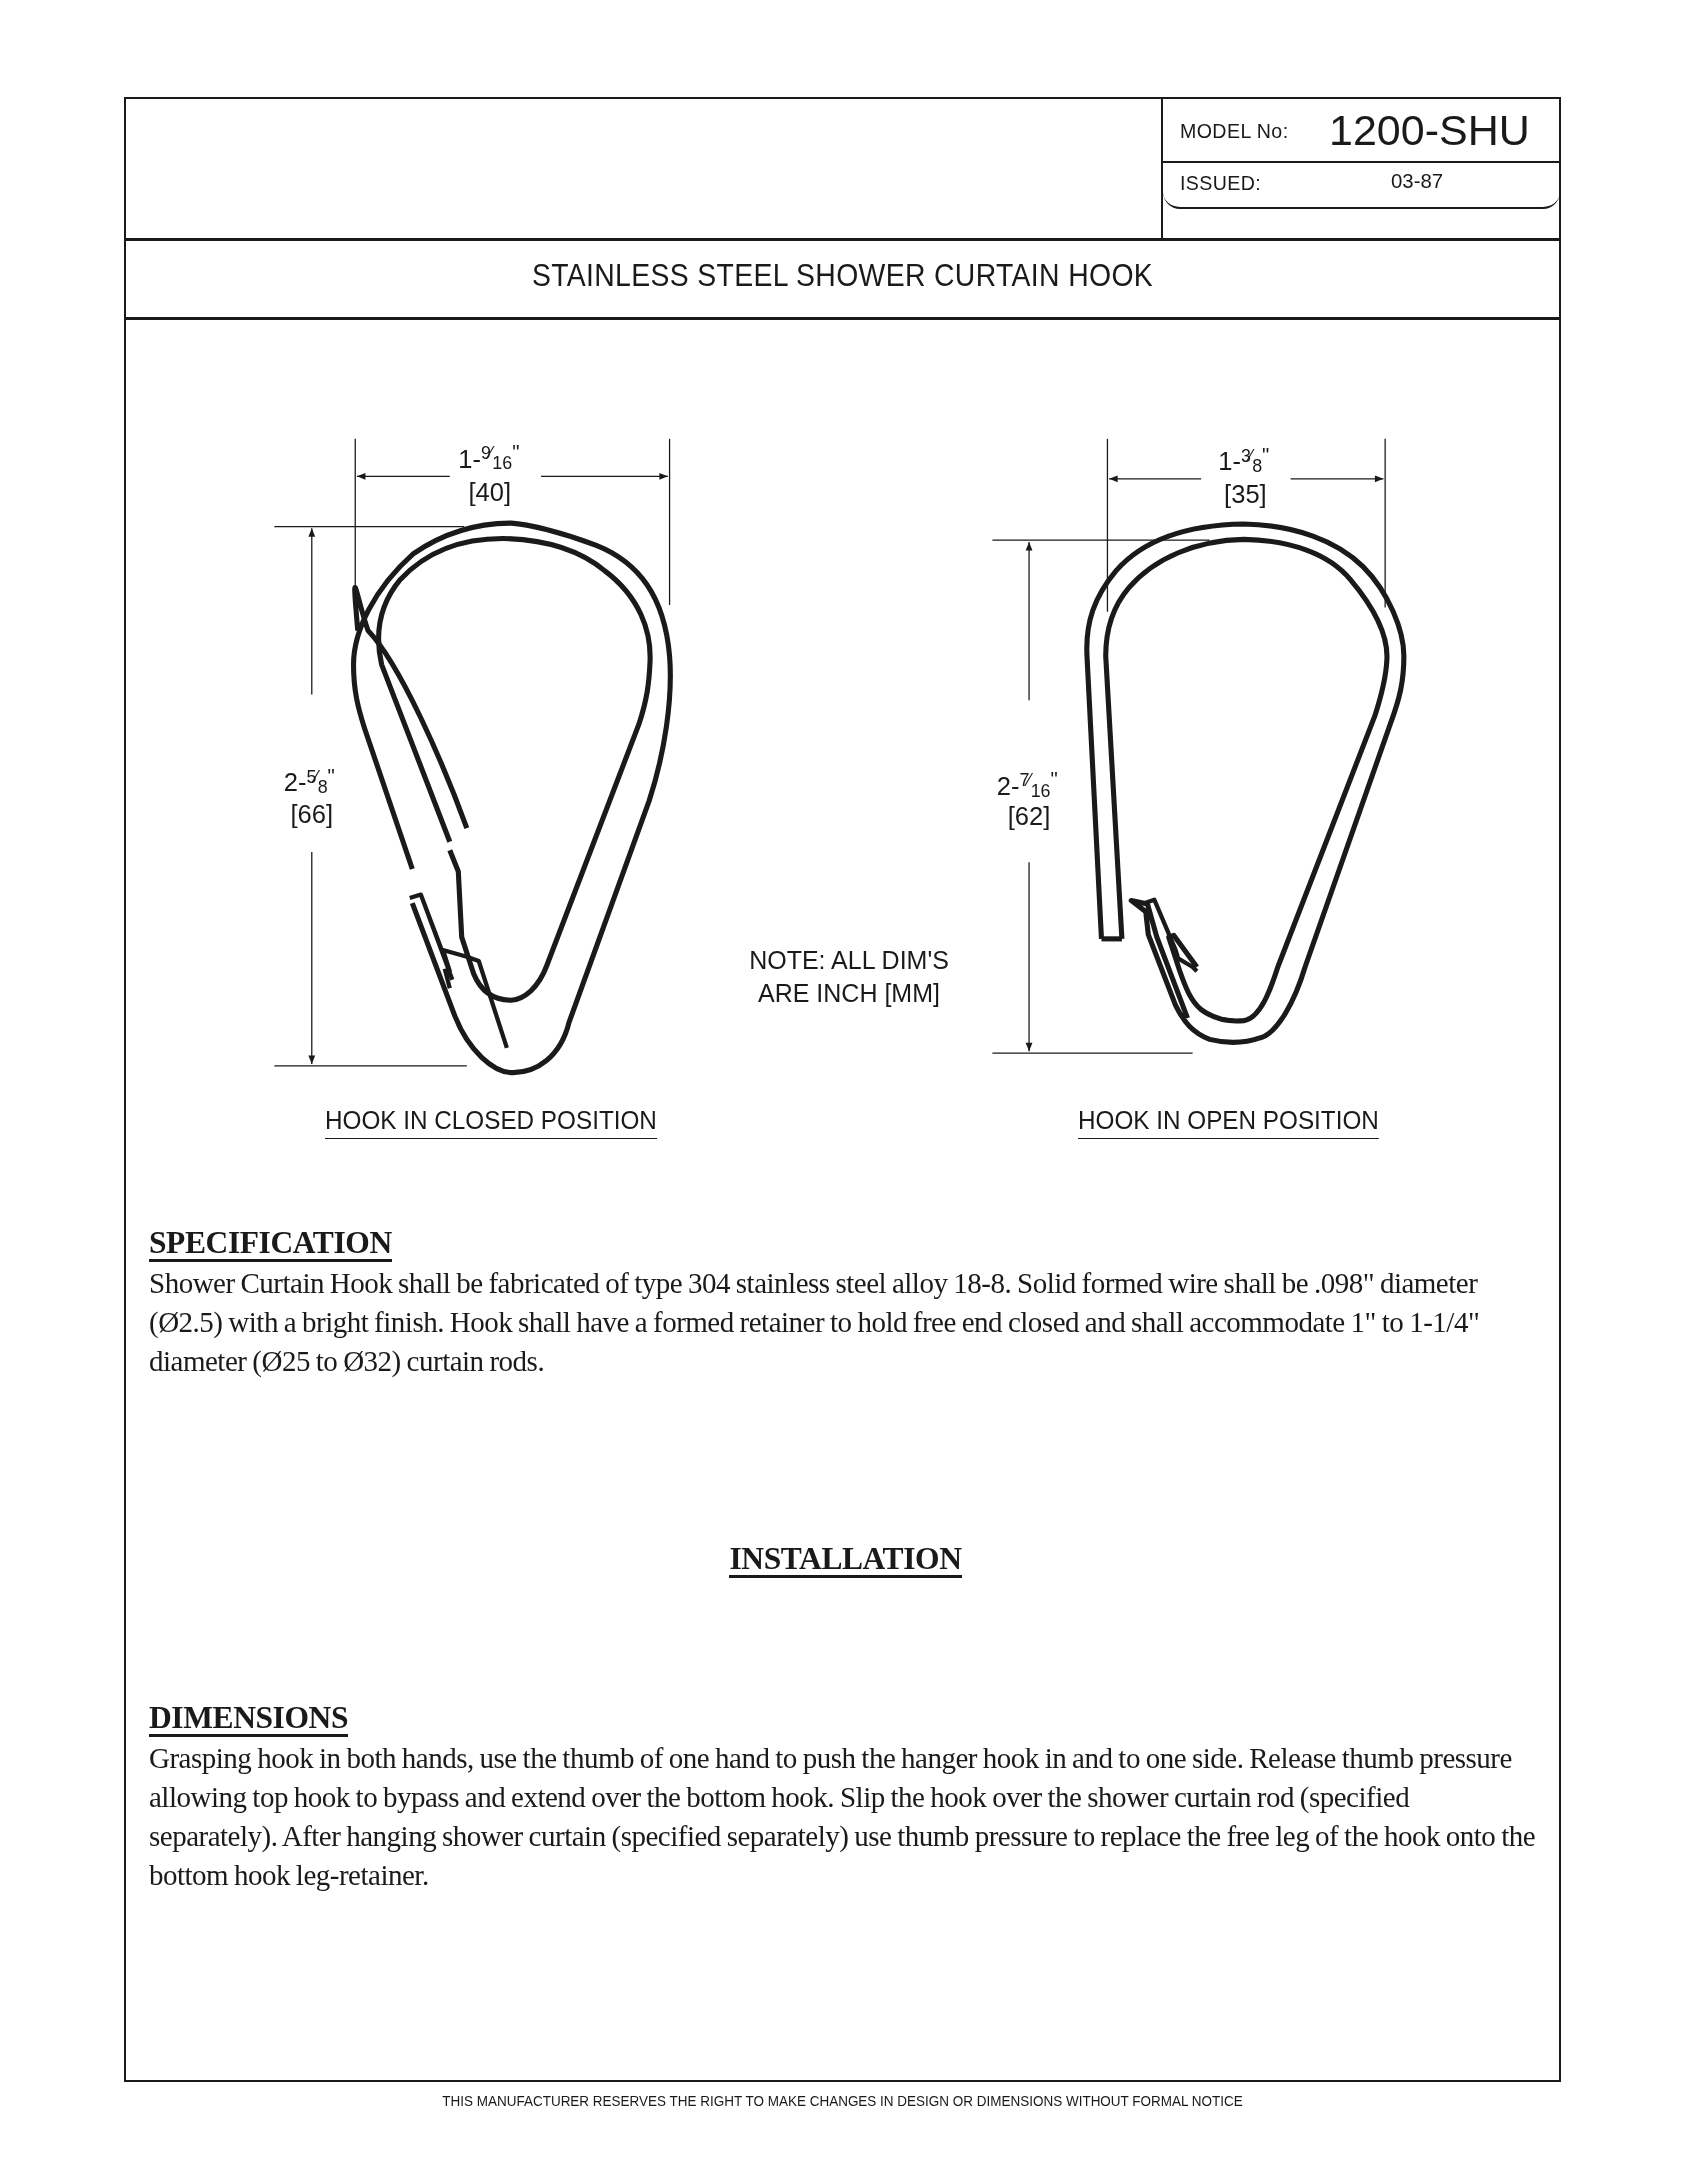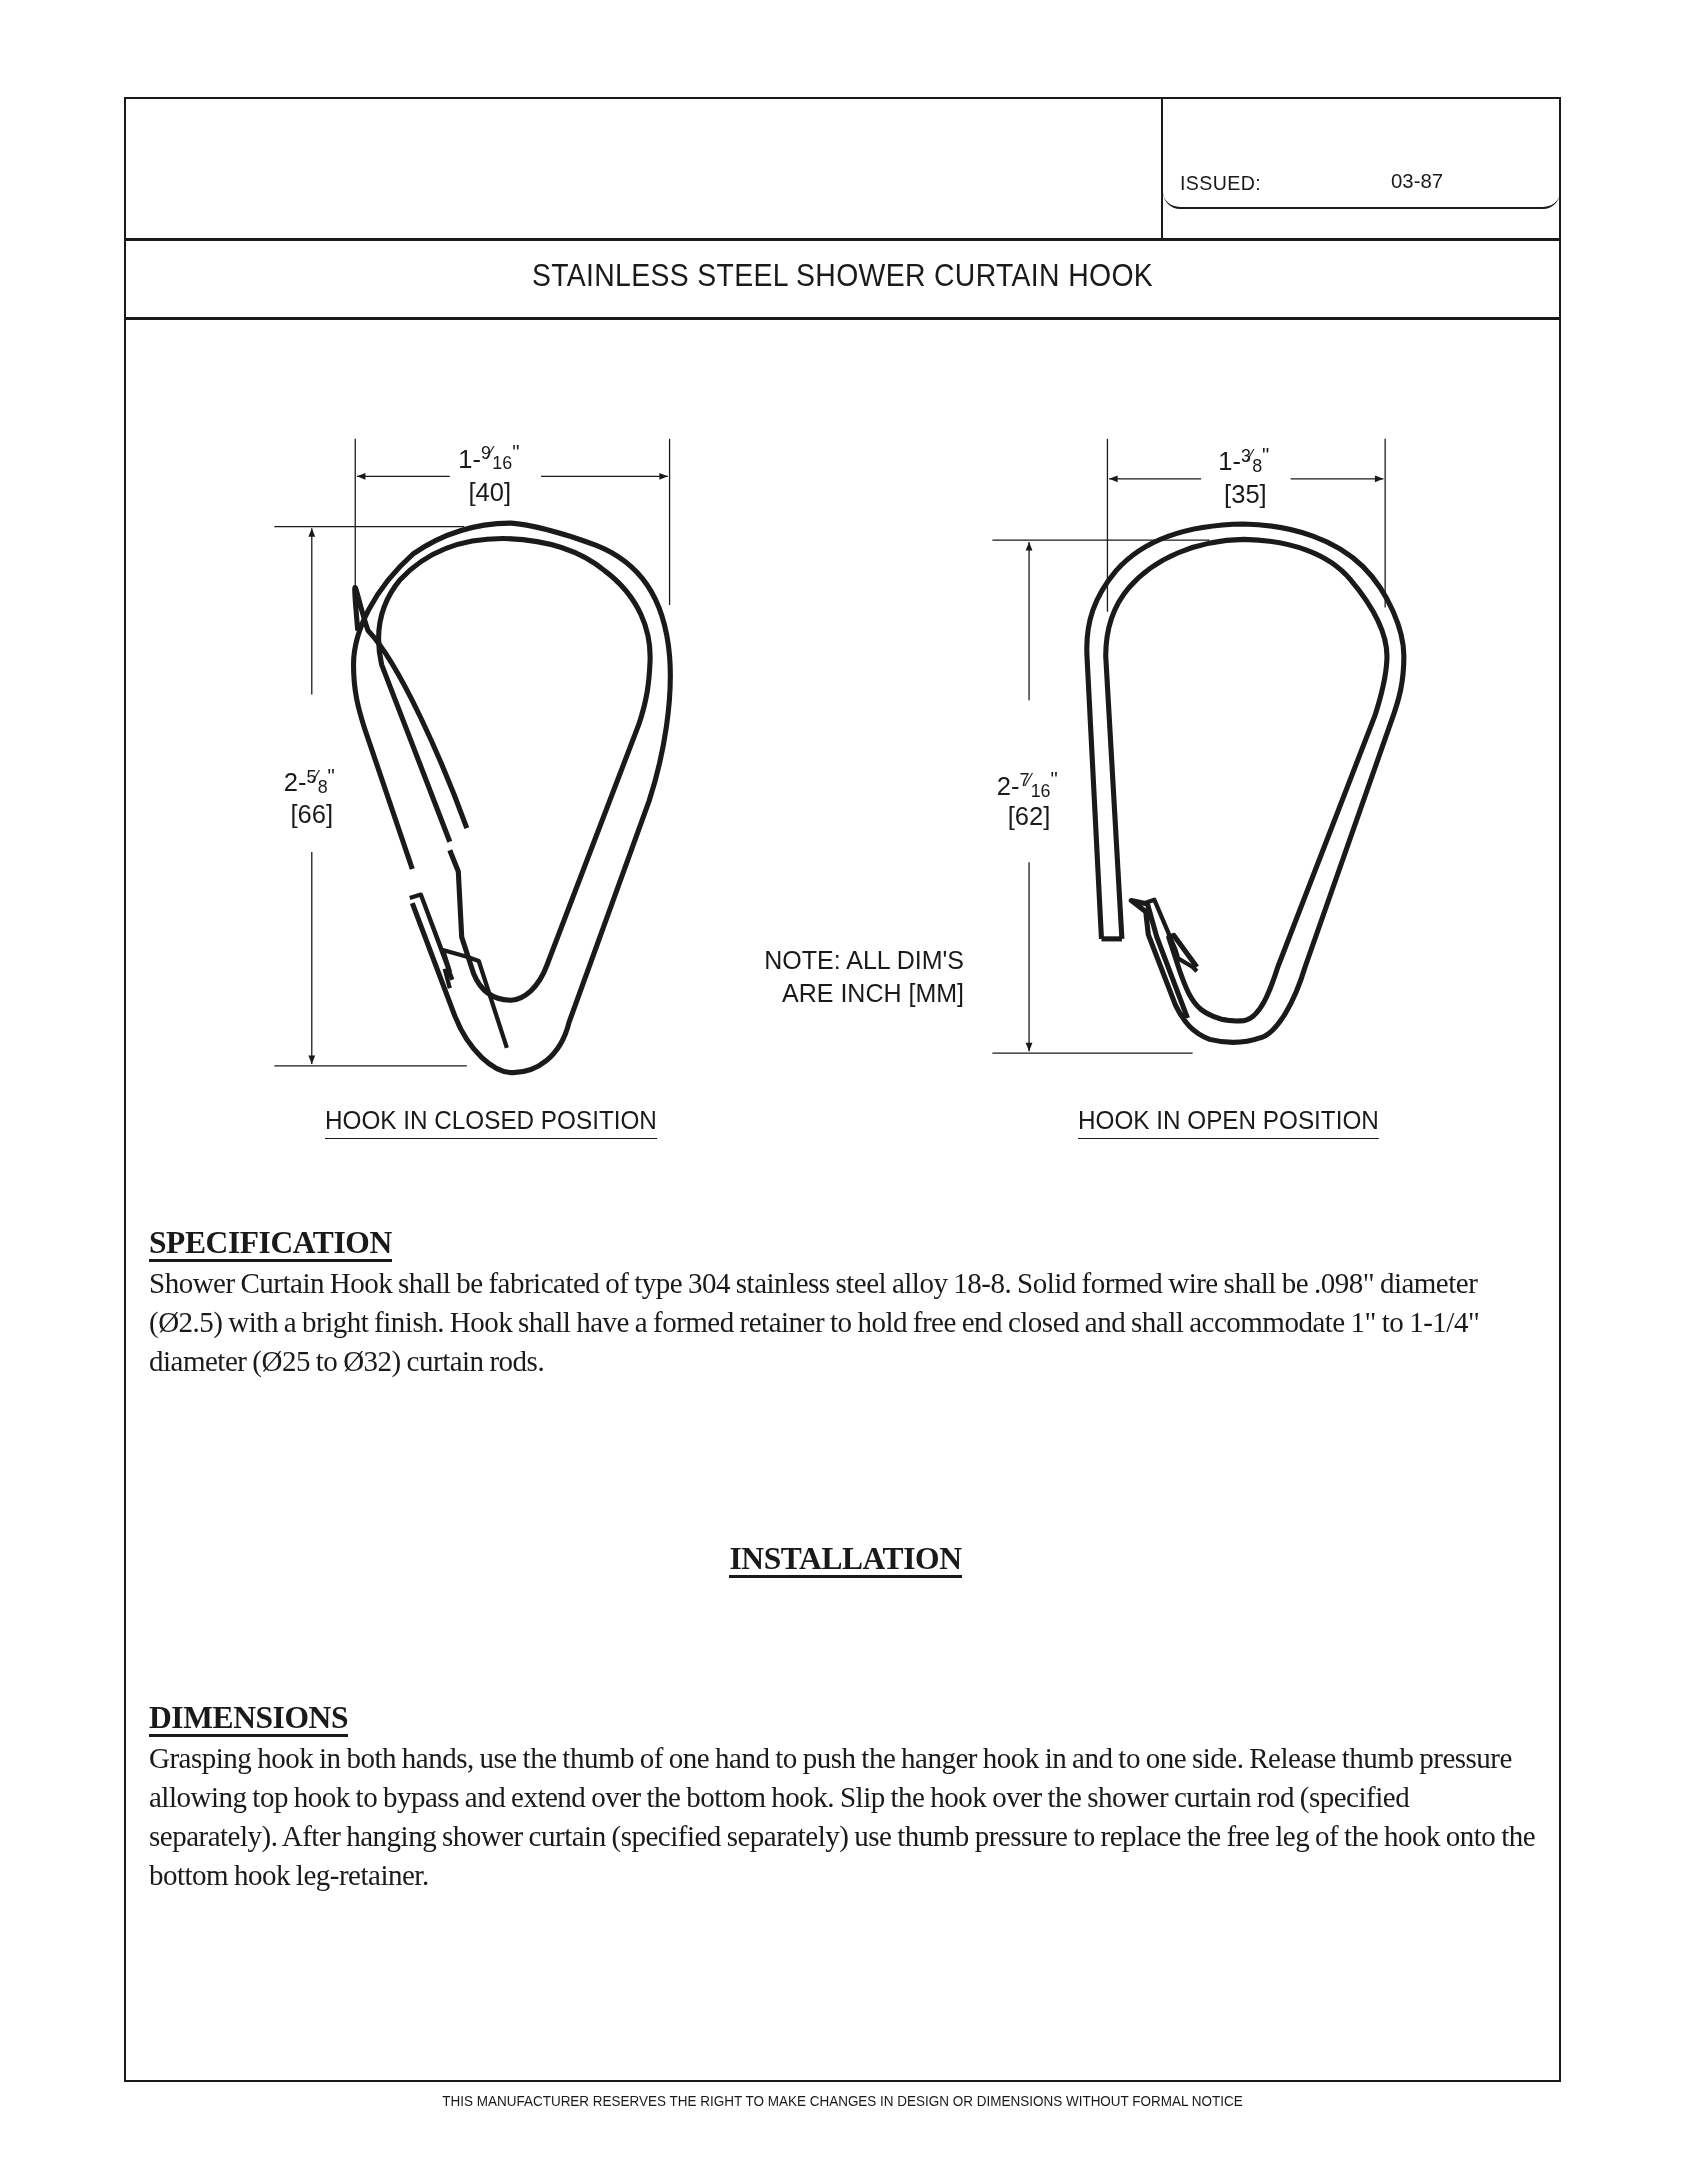--- a/index.html
+++ b/index.html
@@ -13,34 +13,38 @@
   .tb-row.r3 { top: 104px; height: 38px; }
   .tb-label { position: absolute; left: 17px; font-size: 19.6px; letter-spacing: 0.4px; }
   .r1 .tb-label { top: 23px; }
   .r2 .tb-label, .r3 .tb-label { top: 8.5px; }
   .tb-model { position: absolute; left: 166px; top: 8.5px; font-size: 43px; }
   .tb-val { position: absolute; left: 228px; top: 6.8px; font-size: 20.4px; }
   .doc-title { position: absolute; left: 124px; width: 1437px; top: 257px; text-align: center; font-family: "Liberation Sans", sans-serif; font-size: 31.5px; transform: scaleX(0.9); letter-spacing: 0.4px; }
   svg.drawing { position: absolute; left: 0; top: 0; }
   .dimtxt { font-family: "Liberation Sans", sans-serif; fill: #1a1a1a; }
   .caption { position: absolute; font-family: "Liberation Sans", sans-serif; font-size: 26.4px; border-bottom: 1.7px solid #1a1a1a; padding-bottom: 1.7px; transform-origin: left top; transform: scaleX(0.92); white-space: nowrap; }
-  .note { position: absolute; left: 734px; top: 944px; width: 230px; text-align: right; font-family: "Liberation Sans", sans-serif; font-size: 25px; line-height: 33px; }
+  .note { position: absolute; left: 734px; top: 944px; width: 230px; text-align: center; font-family: "Liberation Sans", sans-serif; font-size: 25px; line-height: 33px; }
   .section { position: absolute; left: 149px; width: 1393px; font-family: "Liberation Serif", serif; }
   .sec-head { display: inline-block; font-weight: bold; font-size: 31.5px; border-bottom: 3.4px solid #1a1a1a; line-height: 32px; letter-spacing: -0.4px; }
   .sec-body { font-size: 29px; line-height: 39px; margin-top: 1.7px; letter-spacing: -0.5px; word-spacing: -0.9px; }
   .footer { position: absolute; left: 124px; width: 1437px; top: 2093px; text-align: center; font-family: "Liberation Sans", sans-serif; font-size: 14.5px; transform: scaleX(0.93); }
 </style>
 </head>
 <body>
 
 <div class="frame"></div>
 <div class="hline" style="top:238px;"></div>
 <div class="hline" style="top:317px;"></div>
 
 <div class="tb">
+  <div class="tb-row r1">
+    <span class="tb-label">MODEL No:</span>
+    <span class="tb-model">1200-SHU</span>
+  </div>
   <div class="tb-row r2">
     <span class="tb-label">ISSUED:</span>
     <span class="tb-val">03-87</span>
   </div>
 </div>
 
 <div class="doc-title">STAINLESS STEEL SHOWER CURTAIN HOOK</div>
 
 <svg class="drawing" width="1685" height="2181" viewBox="0 0 1978 2560">
   <defs>

